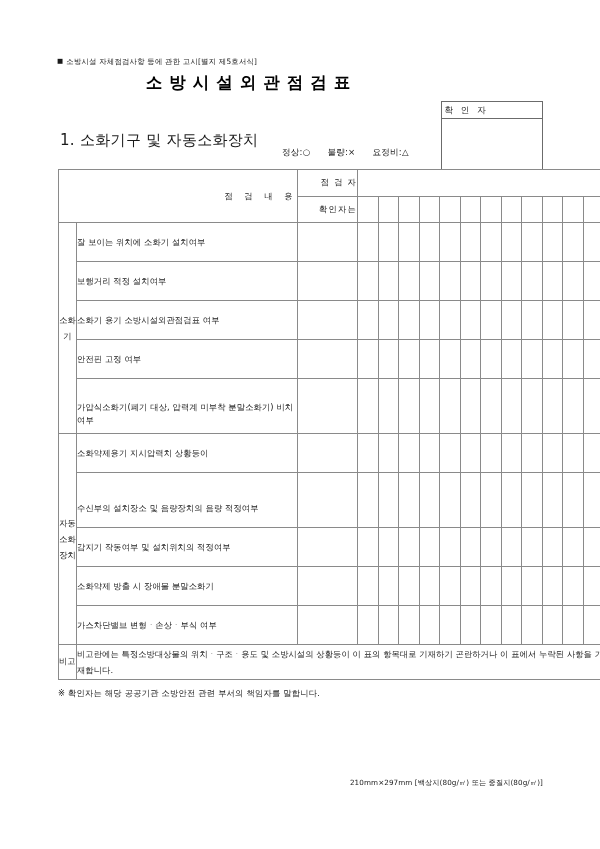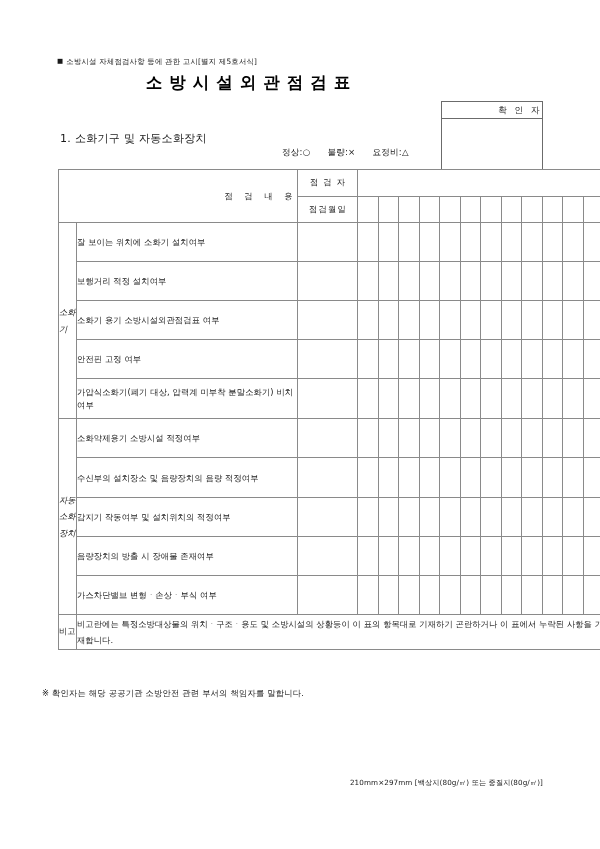--- a/index.html
+++ b/index.html
@@ -60,36 +60,36 @@
     top: 101px;
     width: 102px;
     height: 69px;
     border: 1px solid #6b6b6b;
     box-sizing: border-box;
     background: #fff;
   }
   .confirm-head {
     height: 17px;
     line-height: 17px;
-    text-align: right;
+    text-align: left;
     font-size: 8.6px;
     letter-spacing: 2.5px;
     text-indent: 2.5px;
     border-bottom: 1px solid #6b6b6b;
     box-sizing: border-box;
     white-space: nowrap;
   }
   .confirm-body { height: 51px; }
 
   
   .section-title {
     position: absolute;
     left: 60px;
     top: 131px;
-    font-size: 11px;
+    font-size: 15px;
     letter-spacing: 0.3px;
     white-space: nowrap;
   }
   .legend {
     position: absolute;
     left: 282px;
     top: 147px;
     font-size: 8.6px;
     letter-spacing: 0.2px;
     white-space: nowrap;
@@ -124,46 +124,46 @@
   
   .th-content {
     text-align: right;
     font-size: 9.2px;
     letter-spacing: 4.5px;
     text-indent: 4.5px;
     height: 51px;
     white-space: nowrap;
   }
   .th-meta {
-    text-align: center;
+    text-align: right;
     font-size: 8.3px;
     letter-spacing: 1.2px;
     text-indent: 1.2px;
     height: 25.5px;
     white-space: nowrap;
   }
 
   
   .cat-cell {
+    text-align: center;
     font-size: 8.3px;
     line-height: 1.95;
     letter-spacing: 0;
     padding: 0 2px;
     word-break: break-all;
-    font-style: italic;
   }
 
   
   .item-cell {
     padding: 0 6px 0 10px;
     line-height: 1.55;
     letter-spacing: 0.1px;
   }
   .item-cell.two-line {
-    padding-top: 1px;
+    padding-top: 16px;
   }
 
   .row-1line td { height: 38px; }
   .row-2line td { height: 38px; }
 
   
   .remark-label {
     font-size: 8.3px;
     line-height: 2.1;
     padding: 0 2px;
@@ -173,21 +173,21 @@
     line-height: 1.95;
     font-size: 8.3px;
     letter-spacing: 0.05px;
     text-align: justify;
     height: 34px;
   }
 
   
   .footnote {
     position: absolute;
-    left: 42px;
+    left: 58px;
     top: 688px;
     font-size: 8.3px;
     letter-spacing: 0.2px;
     white-space: nowrap;
   }
 
   
   .paper-spec {
     position: absolute;
     right: 57px;
@@ -240,21 +240,21 @@
     </colgroup>
     <tbody>
 
       <tr>
         <td class="th-content" colspan="2" rowspan="2">점 검 내 용</td>
         <td class="th-meta">점 검 자</td>
         <td colspan="12"></td>
       </tr>
 
       <tr>
-        <td class="th-meta">점검월일</td>
+        <td class="th-meta">확인자는</td>
         <td></td>
         <td></td>
         <td></td>
         <td></td>
         <td></td>
         <td></td>
         <td></td>
         <td></td>
         <td></td>
         <td></td>
@@ -339,21 +339,21 @@
         <td></td>
           <td></td>
         <td></td>
           <td></td>
         <td></td>
           <td></td>
       </tr>
 
       <tr class="row-1line">
         <td class="cat-cell" rowspan="5">자동소화장치</td>
-        <td class="item-cell">소화약제용기 소방시설 적정여부</td>
+        <td class="item-cell">소화약제용기 지시압력치 상황등이</td>
         <td></td>
         <td></td>
           <td></td>
         <td></td>
           <td></td>
         <td></td>
           <td></td>
         <td></td>
           <td></td>
         <td></td>
@@ -387,21 +387,21 @@
         <td></td>
           <td></td>
         <td></td>
           <td></td>
         <td></td>
           <td></td>
         <td></td>
           <td></td>
       </tr>
       <tr class="row-1line">
-        <td class="item-cell">음량장치의 방출 시 장애물 존재여부</td>
+        <td class="item-cell">소화약제 방출 시 장애물 분말소화기</td>
         <td></td>
         <td></td>
           <td></td>
         <td></td>
           <td></td>
         <td></td>
           <td></td>
         <td></td>
           <td></td>
         <td></td>

